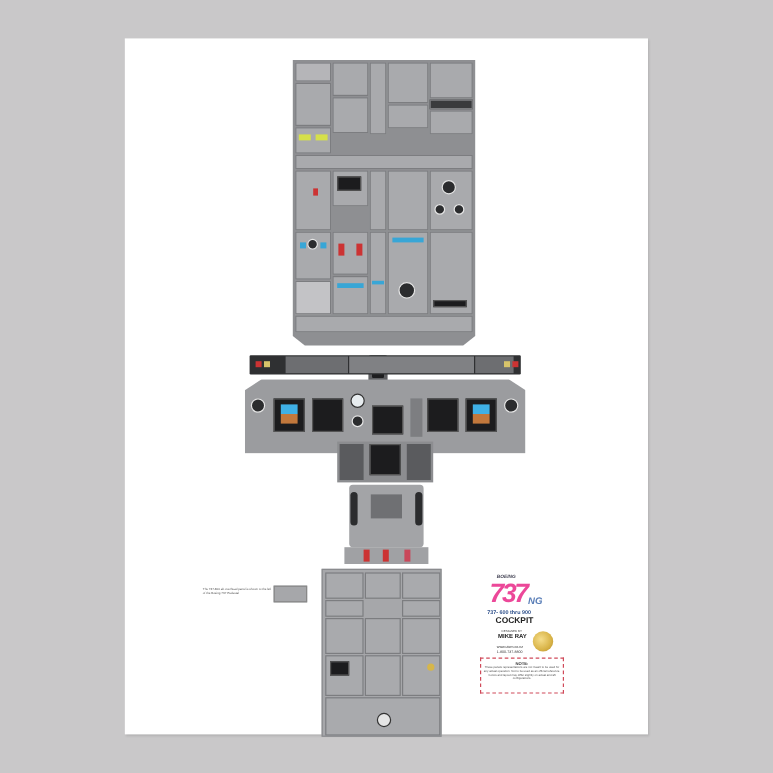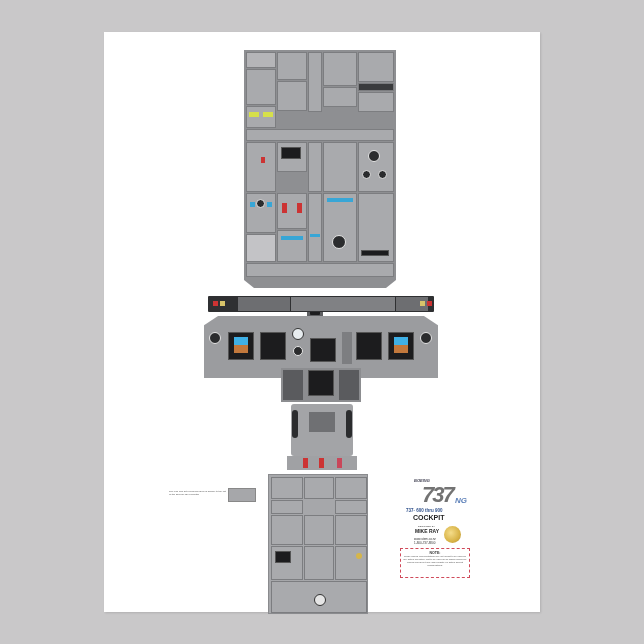--- a/index.html
+++ b/index.html
@@ -135,22 +135,22 @@
     </div>
     <div class="sub" style="left:2px;top:106px;width:96px;height:32px;">
       <div class="knob" style="left:42px;top:12px;width:12px;height:12px;background:#e5e5e5;border-color:#333;"></div>
     </div>
   </div>
 
   <div class="txt" style="left:65px;top:458px;width:58px;font-size:2.5px;line-height:3px;color:#555;">The 737-800 aft overhead panel is shown to the left of the Boeing 737 Pedestal</div>
   <div class="abs" style="left:124px;top:456px;width:28px;height:14px;background:#a6a7aa;border:1px solid #888;box-sizing:border-box;"></div>
 
   <div class="txt" style="left:310px;top:446px;font-size:4px;font-weight:bold;font-style:italic;color:#445;">BOEING</div>
-  <div class="txt" style="left:304px;top:450px;font-size:22px;font-weight:bold;font-style:italic;color:#737373;letter-spacing:-2px;margin-left:14px;">737</div>
-  <div class="txt" style="left:351px;top:464px;font-size:8px;font-weight:bold;font-style:italic;color:#5b7fb8;">NG</div>
+  <div class="txt" style="left:304px;top:450px;font-size:22px;font-weight:bold;font-style:italic;color:#ec4899;letter-spacing:-2px;">737</div>
+  <div class="txt" style="left:336px;top:464px;font-size:8px;font-weight:bold;font-style:italic;color:#5b7fb8;">NG</div>
   <div class="txt" style="left:302px;top:476px;font-size:4.5px;font-weight:bold;color:#2d4f8a;">737- 600 thru 900</div>
   <div class="txt" style="left:309px;top:482px;font-size:7px;font-weight:bold;color:#222;">COCKPIT</div>
   <div class="txt" style="left:314px;top:493px;font-size:2.5px;color:#444;">DESIGNED BY</div>
   <div class="txt" style="left:311px;top:496px;font-size:5px;font-weight:bold;color:#222;">MIKE RAY</div>
   <div class="txt" style="left:310px;top:505px;font-size:3px;color:#333;">www.utem.co.nz</div>
   <div class="txt" style="left:310px;top:509px;font-size:3px;color:#333;">1-800-737-8800</div>
   <div class="abs" style="left:340px;top:494px;width:17px;height:17px;border-radius:50%;background:radial-gradient(circle at 40% 40%,#f5dd8a,#d8b347 60%,#b08a2a);"></div>
 
   <div class="abs" style="left:296px;top:516px;width:70px;height:30px;border:1px dashed #d04a5a;box-sizing:border-box;padding:2px;">
     <div style="text-align:center;font-size:3.5px;font-weight:bold;color:#333;">NOTE:</div>

